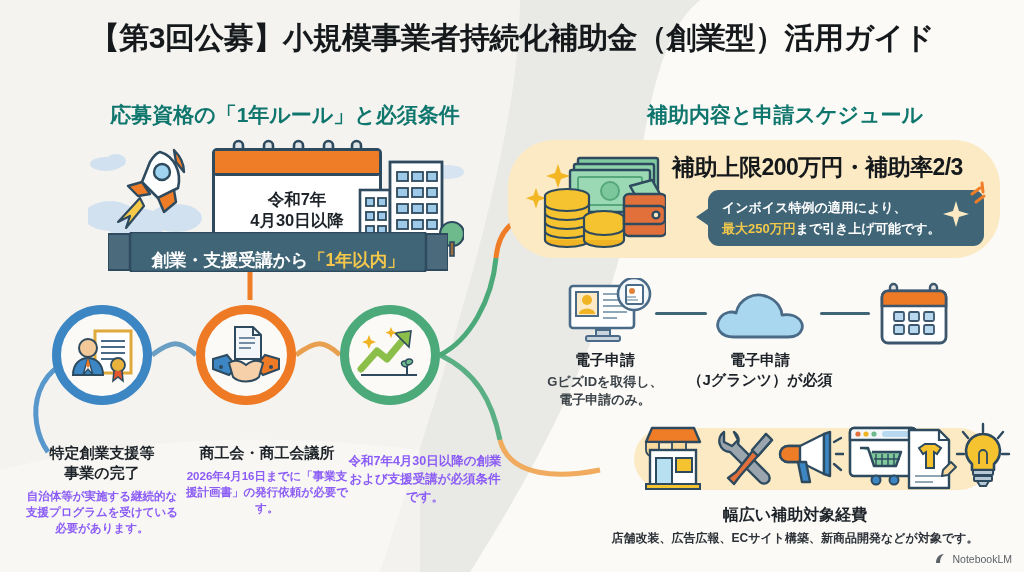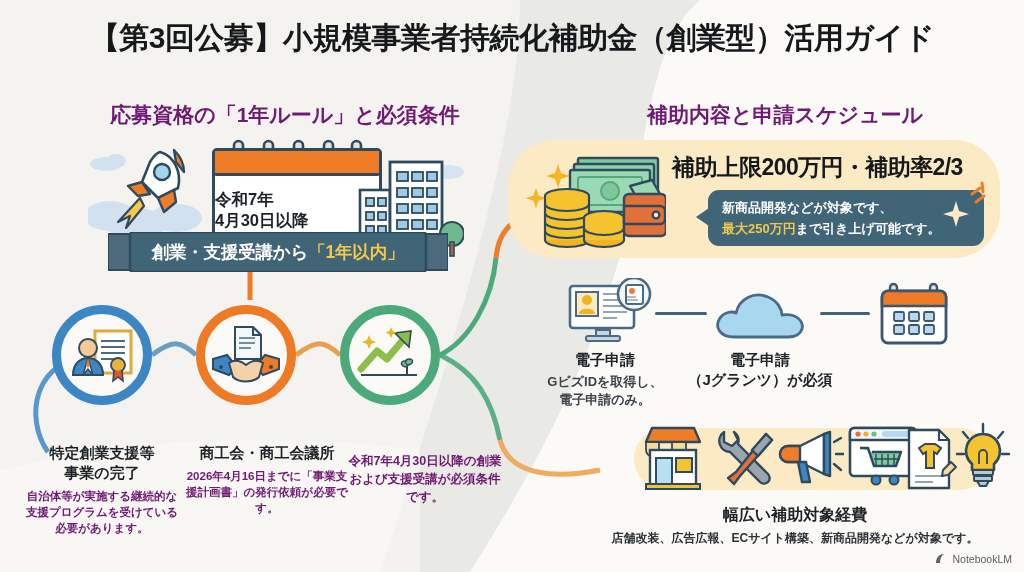--- a/index.html
+++ b/index.html
@@ -18,65 +18,65 @@
 
   
   .title{
     position:absolute;top:18px;left:0;width:1024px;text-align:center;
     font-size:30px;font-weight:bold;letter-spacing:-0.5px;color:#16191c;
     white-space:nowrap;
   }
 
   
   .sec-head{
-    position:absolute;font-size:21px;font-weight:bold;color:#701a75;
+    position:absolute;font-size:21px;font-weight:bold;color:#0f766e;
     white-space:nowrap;text-align:center;
   }
   #head-left{top:101px;left:85px;width:400px;}
   #head-right{top:101px;left:585px;width:400px;}
 
   
   .rocket{position:absolute;left:88px;top:132px;width:120px;height:118px;}
   .calcard{
     position:absolute;left:212px;top:148px;width:170px;height:106px;
     background:#ffffff;border:3px solid #2e4a5e;border-radius:5px;
     box-sizing:border-box;
   }
   .calcard .bar{height:22px;background:#ef7d28;border-bottom:3px solid #2e4a5e;border-radius:1px;}
   .calcard .txt{
-    text-align:left;font-weight:bold;font-size:16.5px;line-height:1.26;
+    text-align:center;font-weight:bold;font-size:16.5px;line-height:1.26;
     color:#1d2328;padding-top:13px;
   }
   .calrings{position:absolute;left:212px;top:139px;width:170px;height:20px;}
   .building{position:absolute;left:356px;top:150px;width:108px;height:110px;}
 
   
   .ribbon-wrap{position:absolute;left:108px;top:232px;width:340px;height:40px;}
   .ribbon-label{
-    position:absolute;left:0;top:0;width:340px;height:40px;
+    position:absolute;left:0;top:8px;width:340px;height:40px;
     display:flex;align-items:center;justify-content:center;
     font-size:17.5px;font-weight:bold;color:#ffffff;white-space:nowrap;
     letter-spacing:-0.2px;
   }
   .ribbon-label .hl{color:#f5c84b;}
 
   
   .circle{
     position:absolute;width:100px;height:100px;border-radius:50%;
     box-sizing:border-box;background:#fbfaf7;
   }
   #circ1{left:52px;top:305px;border:9px solid #3c86c4;}
   #circ2{left:196px;top:305px;border:9px solid #ee7a25;}
   #circ3{left:340px;top:305px;border:9px solid #4ba97a;}
   .circ-ico{position:absolute;inset:0;display:flex;align-items:center;justify-content:center;}
 
   
   .cap{position:absolute;text-align:center;}
   .cap .t{font-size:15px;font-weight:bold;line-height:1.32;color:#1d2328;}
-  .cap .d{font-size:11.5px;font-weight:bold;line-height:1.42;color:#701a75;margin-top:5px;}
+  .cap .d{font-size:11.5px;font-weight:bold;line-height:1.42;color:#8b5cf6;margin-top:5px;}
   #cap1{left:24px;top:443px;width:156px;}
   #cap2{left:182px;top:443px;width:170px;}
   #cap3{left:344px;top:448px;width:162px;}
 
   
   .yellowcard{
     position:absolute;left:508px;top:140px;width:492px;height:118px;
     background:#fbeac4;border-radius:46px 46px 46px 46px;
   }
   .money{position:absolute;left:534px;top:150px;width:132px;height:104px;}
@@ -342,21 +342,21 @@
         <rect x="90" y="44" width="42" height="42" rx="5" fill="#e2703a"></rect>
         <path d="M90,56 h36 a5,5 0 0 1 5,5 v8 a5,5 0 0 1 -5,5 h-36 Z" fill="#e2703a"></path>
         <circle cx="122" cy="65" r="3.4" fill="#fbeac4"></circle>
       </g>
     </svg>
   </div>
 
   <div class="amt-head">補助上限200万円・補助率2/3</div>
 
   <div class="bubble">
-    <div class="line l1">新商品開発などが対象です、</div>
+    <div class="line l1">インボイス特例の適用により、</div>
     <div class="line l2"><span class="hl">最大250万円</span><span>まで引き上げ可能です。</span></div>
     <svg style="position:absolute;right:14px;top:10px;" width="28" height="28" viewBox="0 0 28 28">
       <path d="M14,1 l3,10 l10,3 l-10,3 l-3,10 l-3,-10 l-10,-3 l10,-3 Z" fill="#fbeac4"></path>
     </svg>
   </div>
   <svg class="sparkle-y" style="left:966px;top:178px;" width="34" height="34" viewBox="0 0 34 34">
     <g stroke="#ef7d28" stroke-width="3" stroke-linecap="round">
       <path d="M6,16 L14,10"></path>
         <path d="M10,24 L18,18"></path>
         <path d="M16,5 L17,14"></path>

